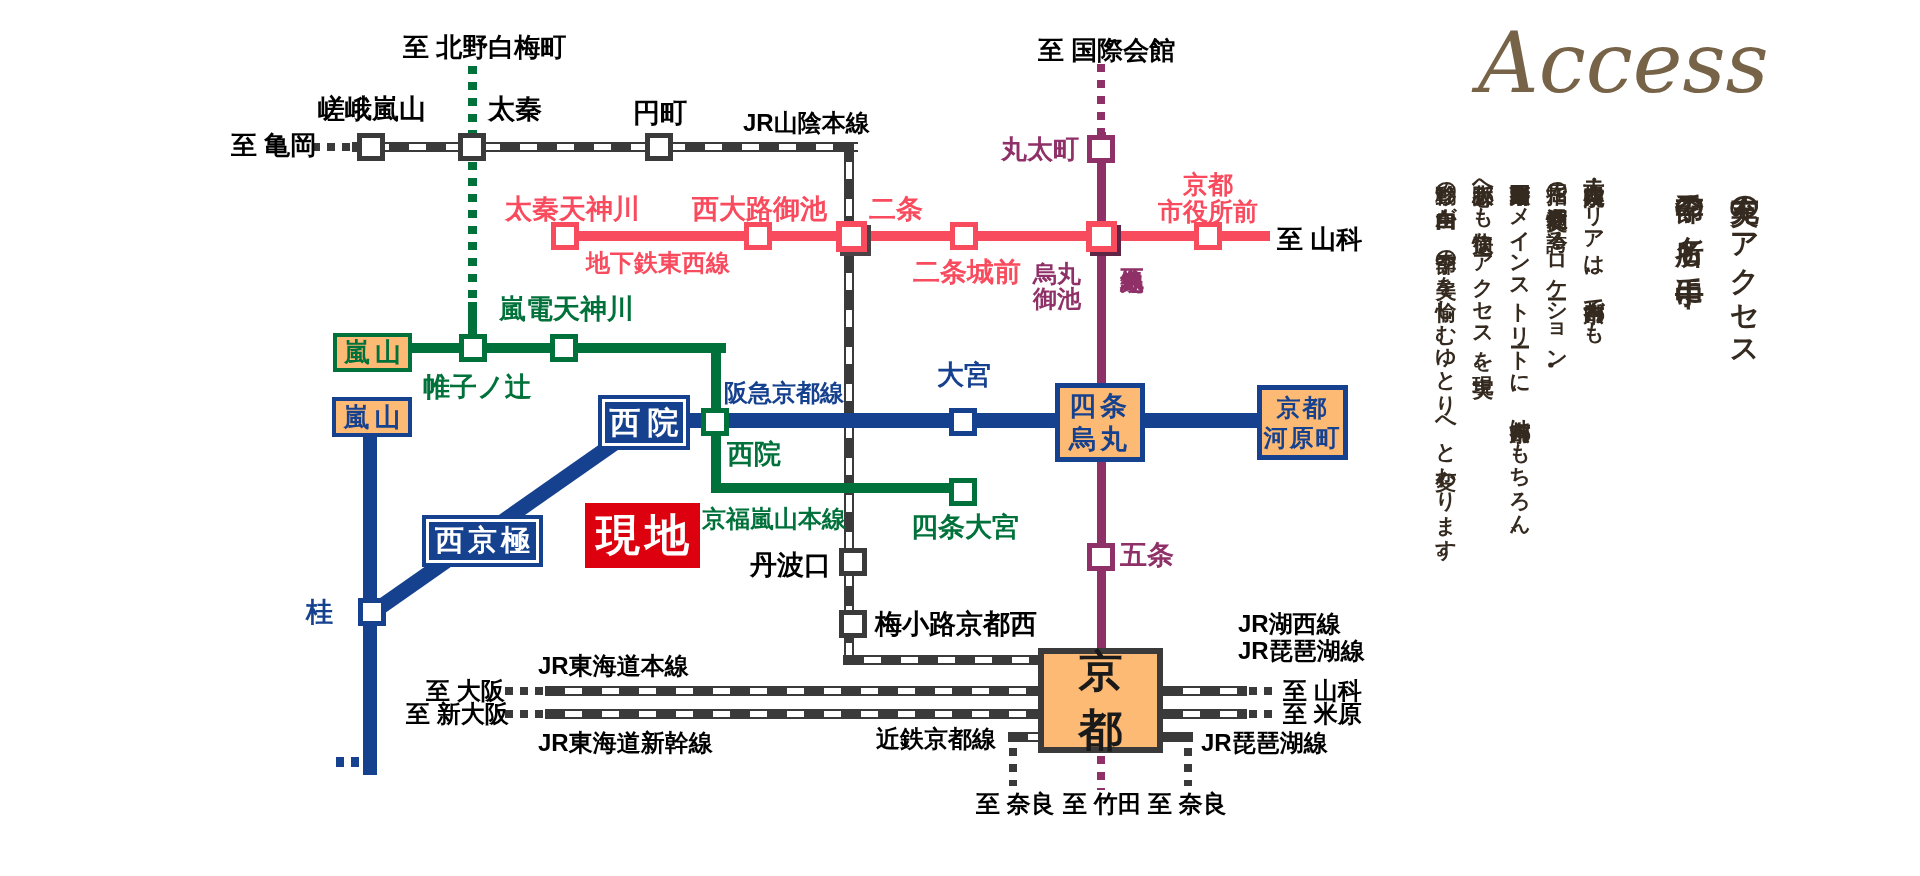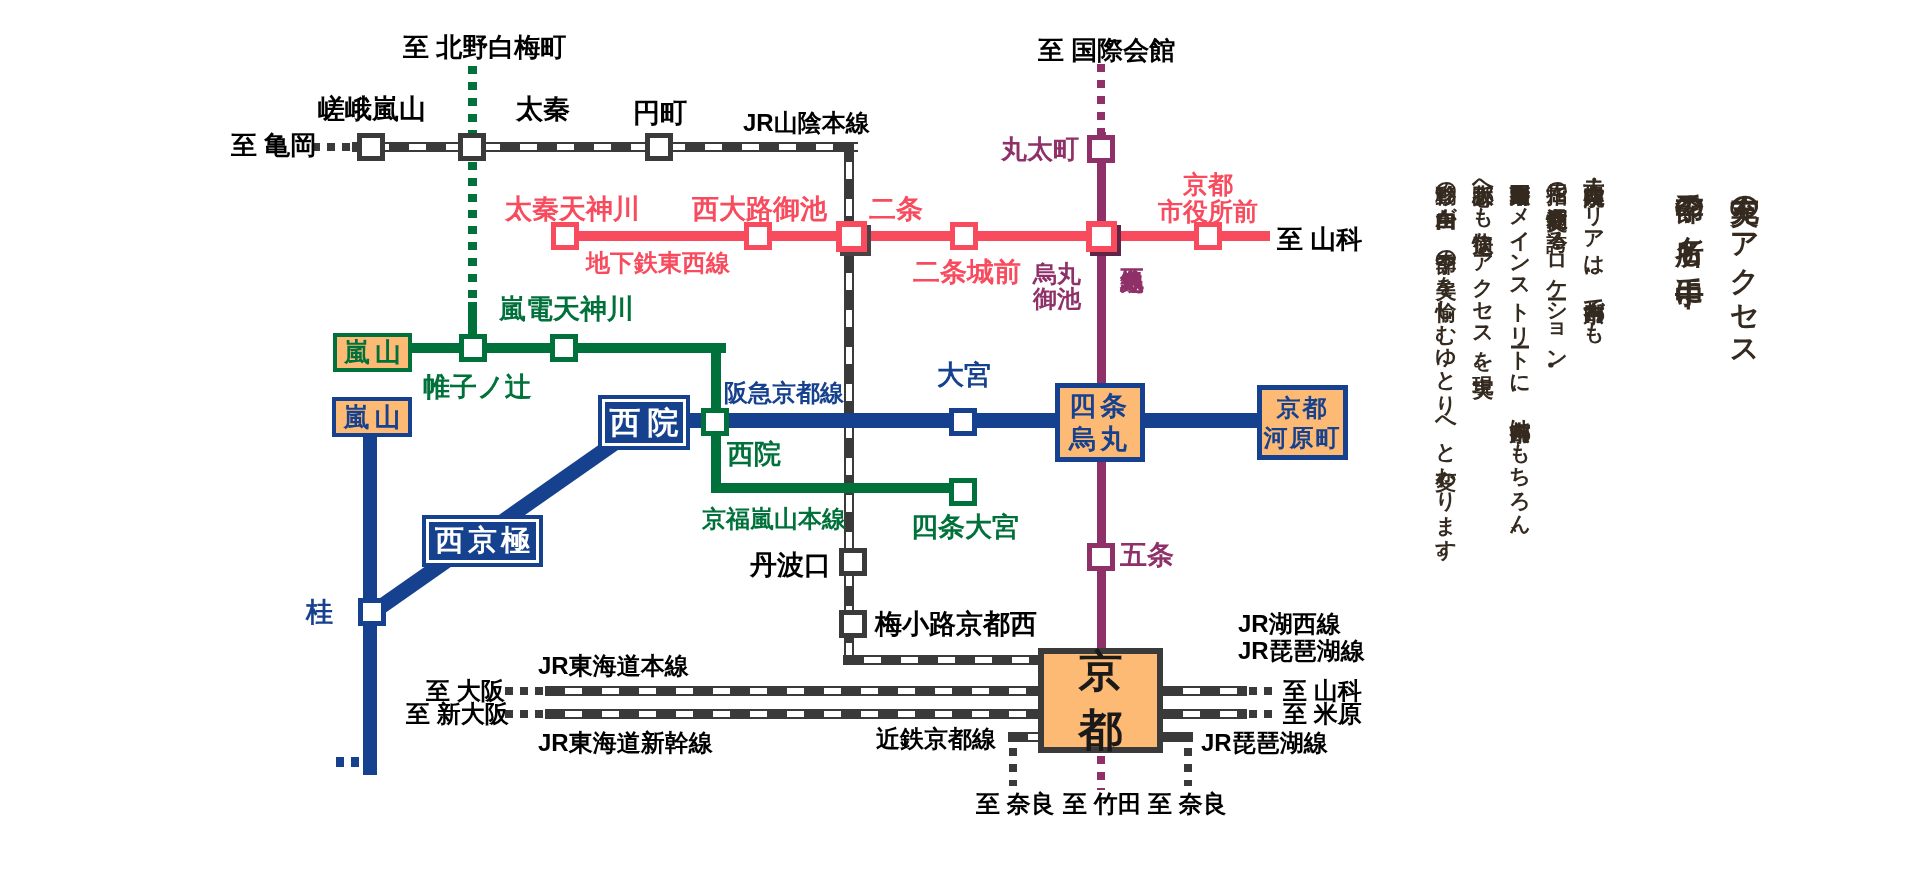--- a/index.html
+++ b/index.html
@@ -116,25 +116,28 @@
     <span class="bl">四条</span>
     <span class="bl">烏丸</span>
   </div>
   <div class="bbox c-blue" style="left:1257px;top:385px;width:91px;height:75px;border:5px solid var(--blue);font-size:24px;letter-spacing:2px;">
     <span class="bl">京都</span>
     <span class="bl">河原町</span>
   </div>
   <div class="bbox" style="left:1038px;top:648px;width:125px;height:105px;border:6px solid var(--jr);color:#1a1a1a;font-size:44px;letter-spacing:9px;padding-left:9px;">
     <span>京都</span>
   </div>
+  <div class="bbox" style="left:585px;top:503px;width:115px;height:65px;background:var(--red);color:#fff;font-size:44px;letter-spacing:5px;padding-left:5px;">
+    <span>現地</span>
+  </div>
 
   <div class="lbl" style="left:403px;top:34px;font-size:26px;">至 北野白梅町</div>
   <div class="lbl" style="left:231px;top:132px;font-size:26px;">至 亀岡</div>
   <div class="lbl" style="left:318px;top:95px;font-size:27px;">嵯峨嵐山</div>
-  <div class="lbl" style="left:488px;top:95px;font-size:27px;margin-left:28px;">太秦</div>
+  <div class="lbl" style="left:488px;top:95px;font-size:27px;">太秦</div>
   <div class="lbl" style="left:633px;top:99px;font-size:27px;">円町</div>
   <div class="lbl" style="left:743px;top:110px;font-size:24px;">JR山陰本線</div>
 
   <div class="lbl c-pink" style="left:505px;top:195px;font-size:27px;">太秦天神川</div>
   <div class="lbl c-pink" style="left:692px;top:195px;font-size:27px;">西大路御池</div>
   <div class="lbl c-pink" style="left:869px;top:195px;font-size:27px;">二条</div>
   <div class="lbl c-pink" style="left:586px;top:250px;font-size:24px;">地下鉄東西線</div>
   <div class="lbl c-pink" style="left:913px;top:258px;font-size:27px;">二条城前</div>
   <div class="lbl c-pink" style="left:1155px;top:171px;width:106px;font-size:25px;text-align:center;">
     <div>京都</div>
@@ -170,20 +173,21 @@
   <div class="lbl" style="left:876px;top:726px;font-size:24px;">近鉄京都線</div>
   <div class="lbl" style="left:1238px;top:611px;font-size:24px;">JR湖西線</div>
   <div class="lbl" style="left:1238px;top:638px;font-size:24px;">JR琵琶湖線</div>
   <div class="lbl" style="left:1283px;top:678px;font-size:24px;">至 山科</div>
   <div class="lbl" style="left:1283px;top:701px;font-size:24px;">至 米原</div>
   <div class="lbl" style="left:1201px;top:730px;font-size:24px;">JR琵琶湖線</div>
   <div class="lbl" style="left:976px;top:791px;font-size:24px;">至 奈良</div>
   <div class="lbl" style="left:1063px;top:791px;font-size:24px;">至 竹田</div>
   <div class="lbl" style="left:1148px;top:791px;font-size:24px;">至 奈良</div>
 
+  <div class="access" style="left:1478px;top:14px;font-size:84px;">Access</div>
 
   <div class="vpanel" style="left:1662px;top:170px;height:330px;font-size:29px;line-height:55px;letter-spacing:3px;">
     <div>充実のアクセス</div>
     <div>季節の名所も手中に</div>
   </div>
 
   <div class="vpanel" style="left:1427px;top:168px;height:640px;font-size:21px;line-height:37px;">
     <div>西院・西京極エリアは、京都市内でも</div>
     <div>屈指の交通利便性を誇るロケーション。</div>
     <div>四条葛野大路をメインストリートに、京都市内はもちろん、</div>

